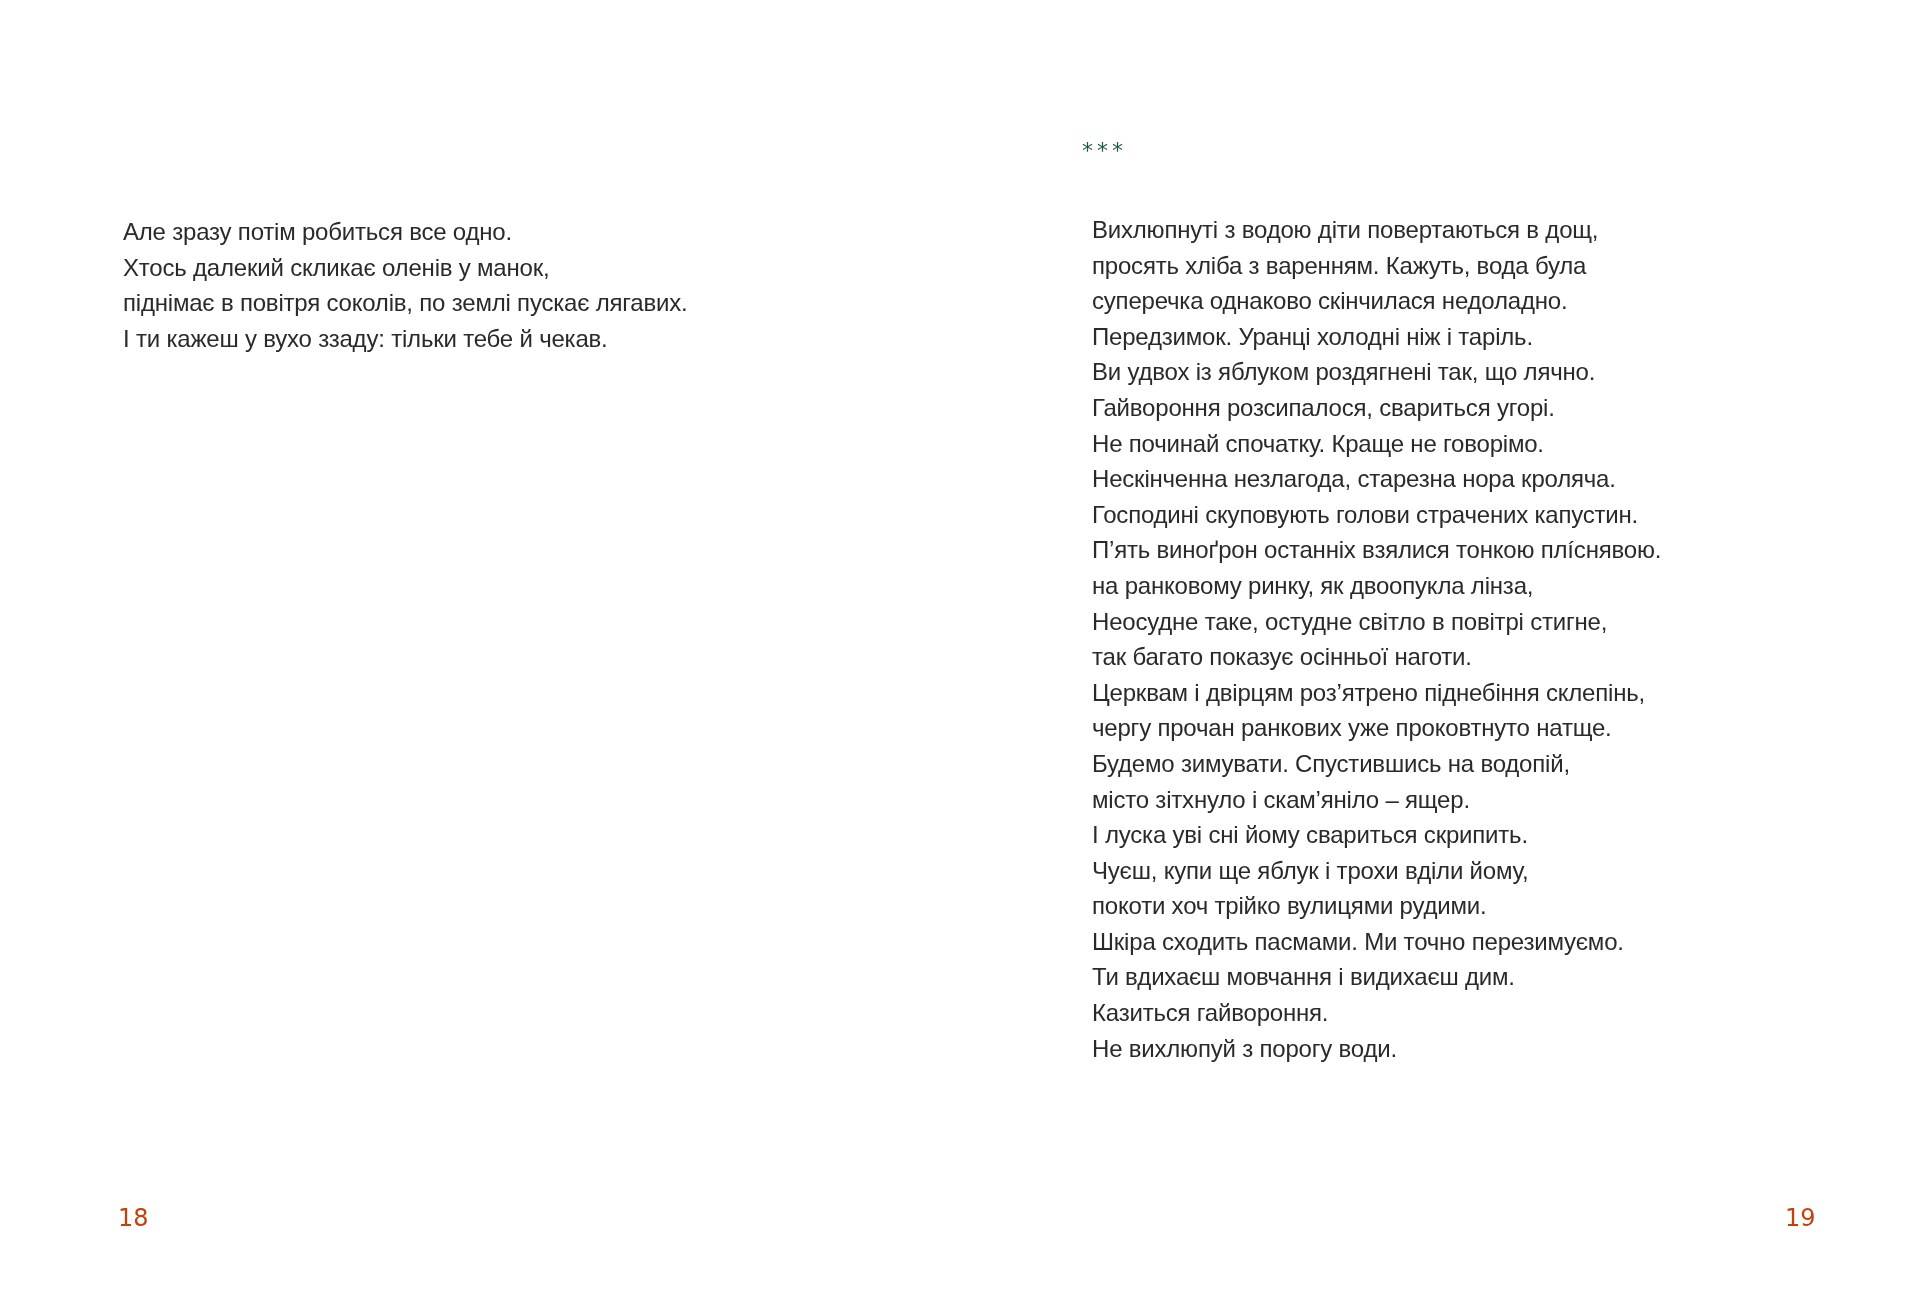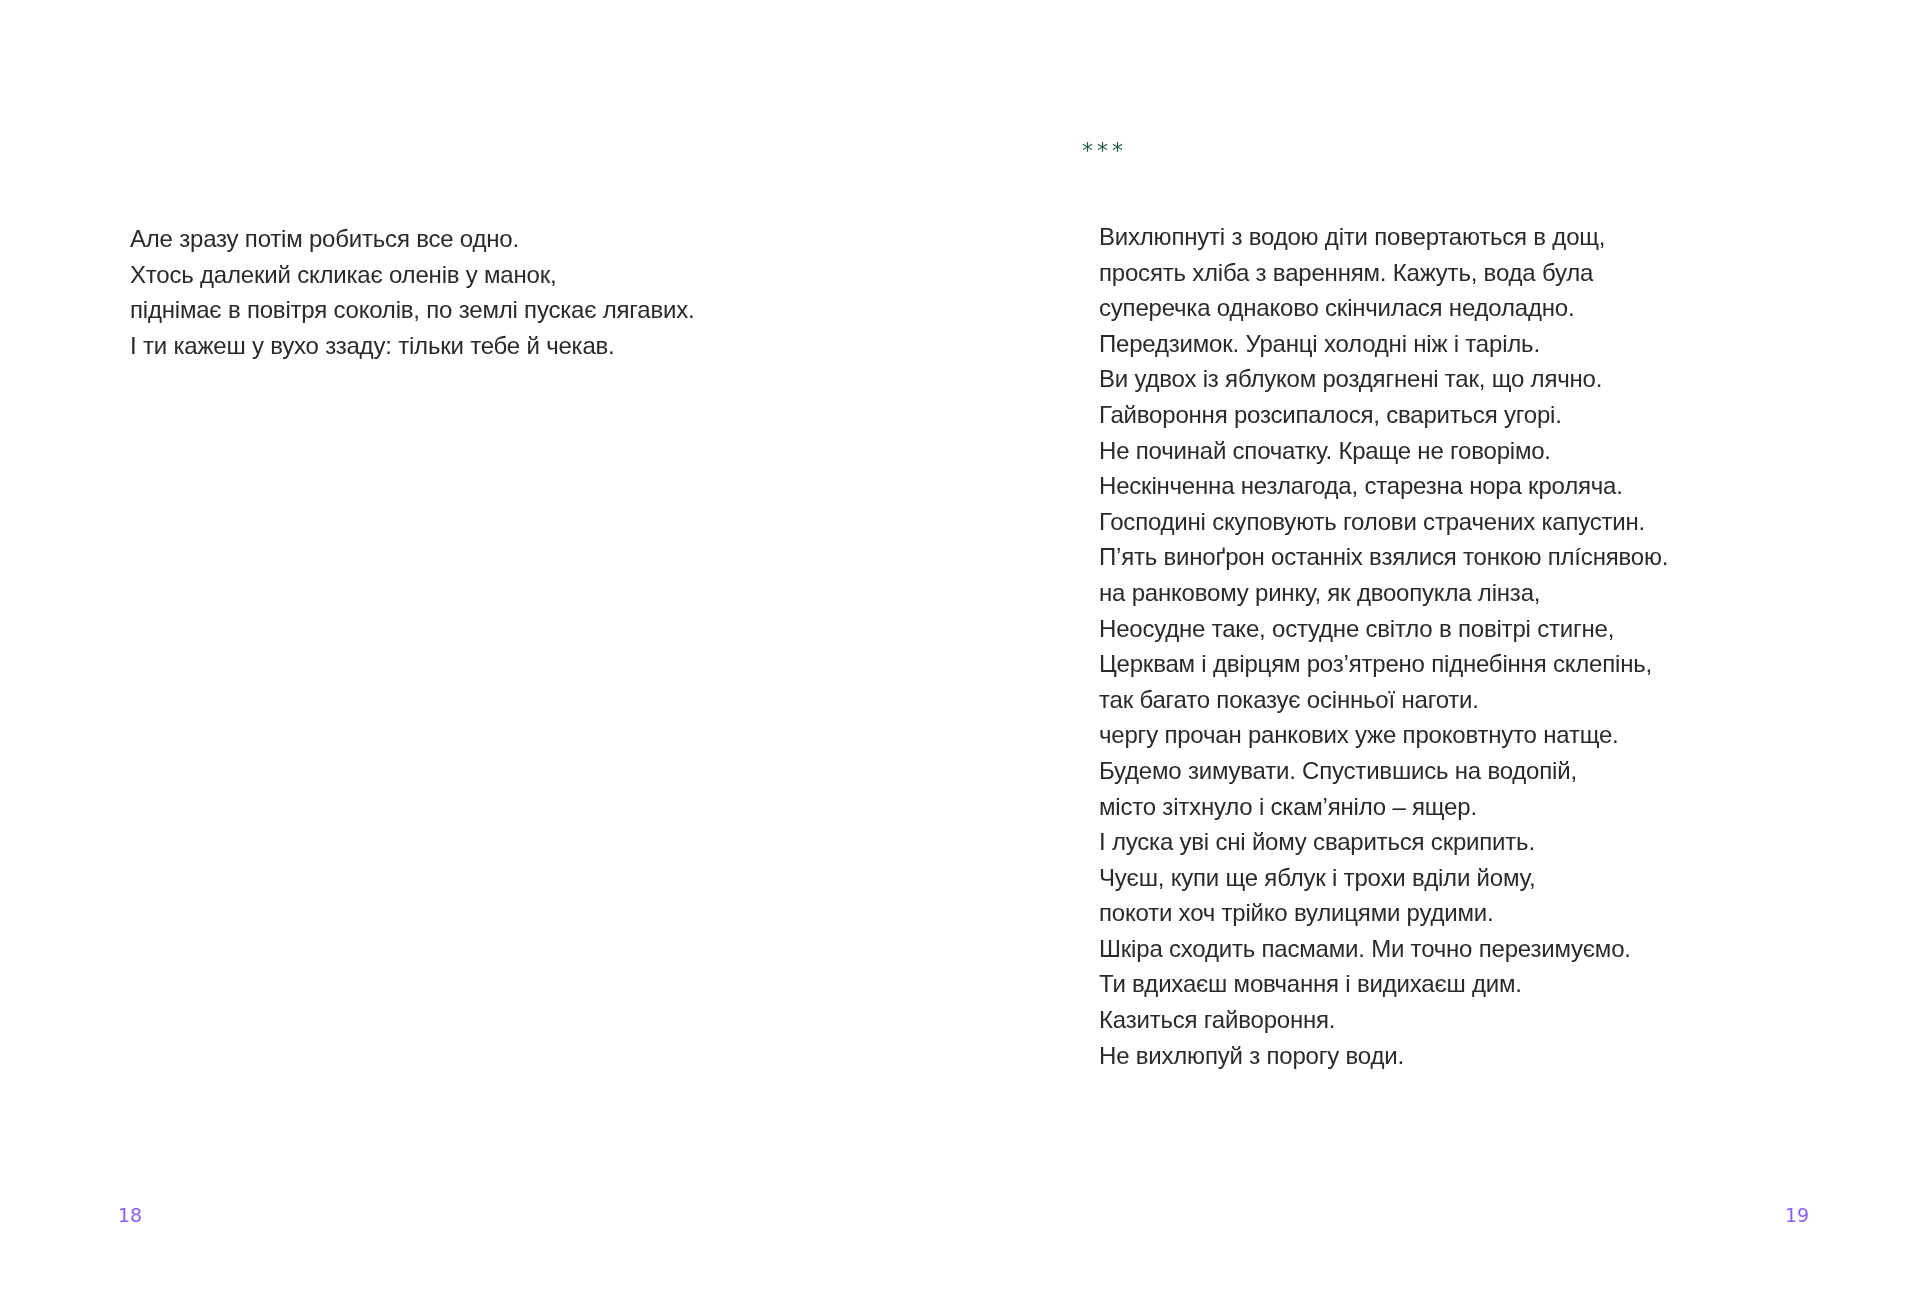--- a/index.html
+++ b/index.html
@@ -19,21 +19,21 @@
       position: absolute;
       top: 0;
       height: 1304px;
       width: 960px;
     }
     .page-left { left: 0; }
     .page-right { left: 960px; }
 
     .stanza {
       position: absolute;
-      margin: 12px;
+      margin: 5px;
       padding: 0;
       list-style: none;
       font-size: 24px;
       line-height: 35.6px;
       letter-spacing: -0.2px;
       white-space: nowrap;
     }
     .page-left .stanza {
       left: 118px;
       top: 209px;
@@ -53,22 +53,22 @@
       top: 138px;
       font-size: 22px;
       letter-spacing: 4px;
       color: #1f5a48;
       font-family: "DejaVu Sans", sans-serif;
     }
 
     .folio {
       position: absolute;
       top: 1204px;
-      font-size: 19px;
-      color: #8b5cf6;
+      font-size: 24px;
+      color: #c2410c;
       font-family: "DejaVu Sans", sans-serif;
     }
     .page-left .folio { left: 118px; }
     .page-right .folio { left: 825px; }
   </style>
 </head>
 <body>
 
 <div class="page page-left">
   <ul class="stanza">
@@ -88,22 +88,22 @@
     <li>суперечка однаково скінчилася недоладно.</li>
     <li>Передзимок. Уранці холодні ніж і таріль.</li>
     <li>Ви удвох із яблуком роздягнені так, що лячно.</li>
     <li>Гайвороння розсипалося, свариться угорі.</li>
     <li>Не починай спочатку. Краще не говорімо.</li>
     <li>Нескінченна незлагода, старезна нора кроляча.</li>
     <li>Господині скуповують голови страчених капустин.</li>
     <li>П’ять виноґрон останніх взялися тонкою плíснявою.</li>
     <li>на ранковому ринку, як двоопукла лінза,</li>
     <li>Неосудне таке, остудне світло в повітрі стигне,</li>
+    <li>так багато показує осінньої наготи.</li>
     <li>Церквам і двірцям роз’ятрено піднебіння склепінь,</li>
-    <li>так багато показує осінньої наготи.</li>
     <li>чергу прочан ранкових уже проковтнуто натще.</li>
     <li>Будемо зимувати. Спустившись на водопій,</li>
     <li>місто зітхнуло і скам’яніло – ящер.</li>
     <li>І луска уві сні йому свариться скрипить.</li>
     <li>Чуєш, купи ще яблук і трохи вділи йому,</li>
     <li>покоти хоч трійко вулицями рудими.</li>
     <li>Шкіра сходить пасмами. Ми точно перезимуємо.</li>
     <li>Ти вдихаєш мовчання і видихаєш дим.</li>
     <li>Казиться гайвороння.</li>
     <li>Не вихлюпуй з порогу води.</li>

